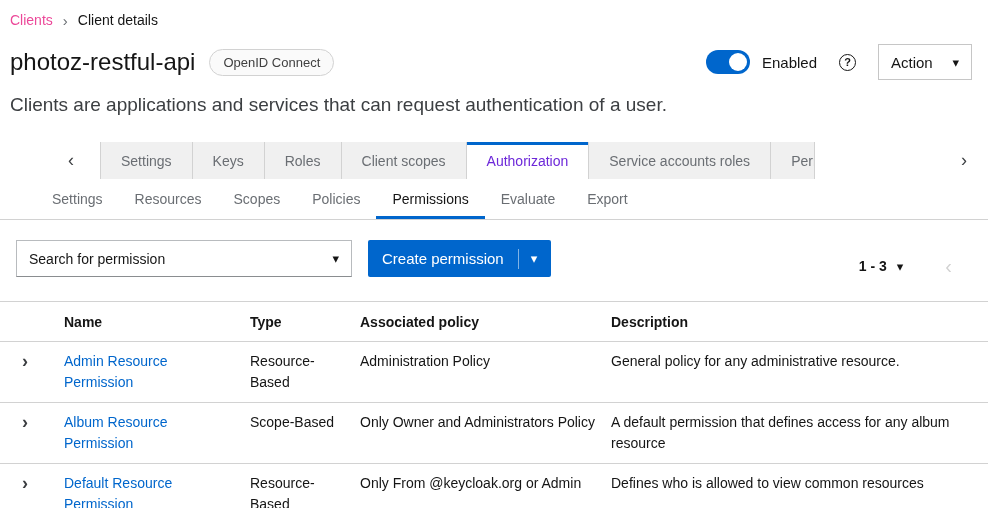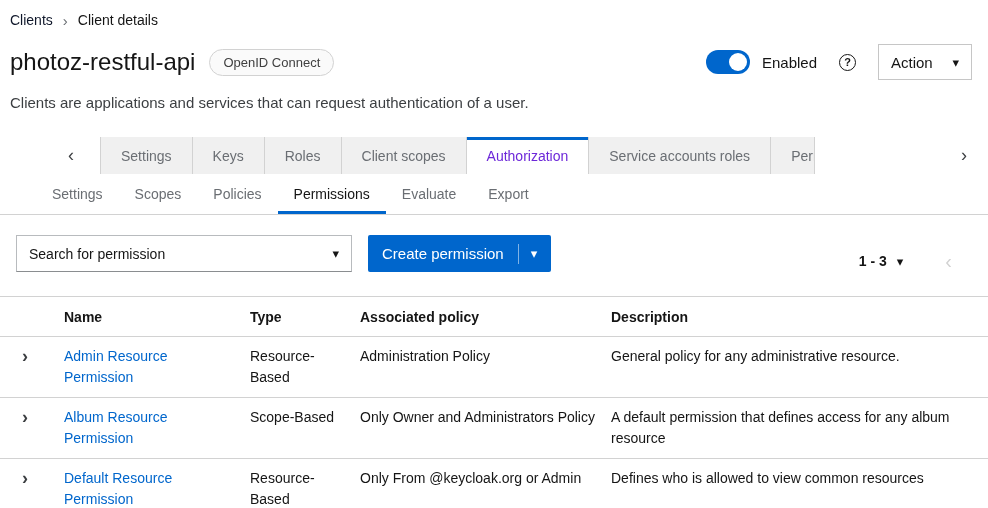--- a/index.html
+++ b/index.html
@@ -6,36 +6,36 @@
   html, body { margin: 0; padding: 0; }
   body {
     width: 988px; height: 508px; overflow: hidden;
     background: #ffffff; color: #151515;
     font-family: "Liberation Sans", sans-serif;
     font-size: 14px;
   }
 
   
   .breadcrumb { display: flex; align-items: center; gap: 10px; padding: 12px 16px 0 10px; font-size: 14px; }
-  .breadcrumb a { color: #0f172a; text-decoration: none; cursor: pointer; text-align: right; }
+  .breadcrumb a { color: #ec4899; text-decoration: none; cursor: pointer; text-align: right; }
   .breadcrumb .sep { color: #6a6e73; font-size: 15px; line-height: 1; }
 
   
   .header-row { display: flex; align-items: center; padding: 0 16px 0 10px; margin-top: 16px; }
   .page-title { font-size: 24px; font-weight: 500; margin: 0; }
   .badge { margin-left: 14px; border: 1px solid #d2d2d2; background: #fafafa; border-radius: 30px; padding: 5px 13px; font-size: 13px; color: #404040; }
   .header-actions { margin-left: auto; display: flex; align-items: center; }
   .toggle { width: 44px; height: 24px; border-radius: 12px; background: #0066cc; position: relative; cursor: pointer; flex: none; }
   .toggle .knob { position: absolute; right: 3px; top: 3px; width: 18px; height: 18px; border-radius: 50%; background: #fff; }
   .enabled-label { font-size: 15px; margin-left: 12px; }
   .help { width: 17px; height: 17px; border: 1.5px solid #151515; border-radius: 50%; display: flex; align-items: center; justify-content: center; font-size: 11px; font-weight: 700; margin-left: 22px; cursor: pointer; }
   .action-btn { margin-left: 22px; background: #fff; border: 1px solid #c6c6c6; height: 36px; width: 94px; display: flex; align-items: center; justify-content: space-between; padding: 0 12px; font-size: 15px; font-family: inherit; color: #151515; cursor: pointer; }
   .caret { font-size: 13px; line-height: 1; color: #151515; }
 
-  .description { margin: 14px 0 0; padding: 0 16px 0 10px; font-size: 15px; color: #3c3f42; }
+  .description { margin: 14px 0 0; padding: 0 16px 0 10px; font-size: 19px; color: #3c3f42; }
 
   
   .tabbar { margin-top: 26px; display: flex; height: 37px; align-items: stretch; }
   .tab-scroll { background: #fff; border: none; font-size: 18px; color: #3c3f42; cursor: pointer; display: flex; align-items: center; font-family: inherit; }
   .tab-scroll.left { width: 100px; justify-content: flex-end; padding-right: 26px; }
   .tab-scroll.right { width: 48px; justify-content: center; }
   .tab-list { display: flex; flex: 1; overflow: hidden; }
   .tab { background: #f0f0f0; border: none; border-right: 1px solid #d2d2d2; color: #6a6e73; font-size: 14px; padding: 0 20px; font-family: inherit; cursor: pointer; white-space: nowrap; display: flex; align-items: center; flex: none; }
   .tab:first-child { border-left: 1px solid #d2d2d2; }
   .tab.active { background: #fff; color: #6d28d9; box-shadow: inset 0 3px 0 0 #0066cc; }
@@ -109,20 +109,21 @@
       <button class="tab">Service accounts roles</button>
       <button class="tab clipped">Permissions</button>
     </div>
     <button class="tab-scroll right">
       <span>›</span>
     </button>
   </div>
 
   <div class="subtabs">
     <button class="subtab">Settings</button>
+    <button class="subtab">Resources</button>
     <button class="subtab">Scopes</button>
     <button class="subtab">Policies</button>
     <button class="subtab active">Permissions</button>
     <button class="subtab">Evaluate</button>
     <button class="subtab">Export</button>
   </div>
 
   <div class="toolbar">
     <div class="search-select">
       <span>Search for permission</span>

